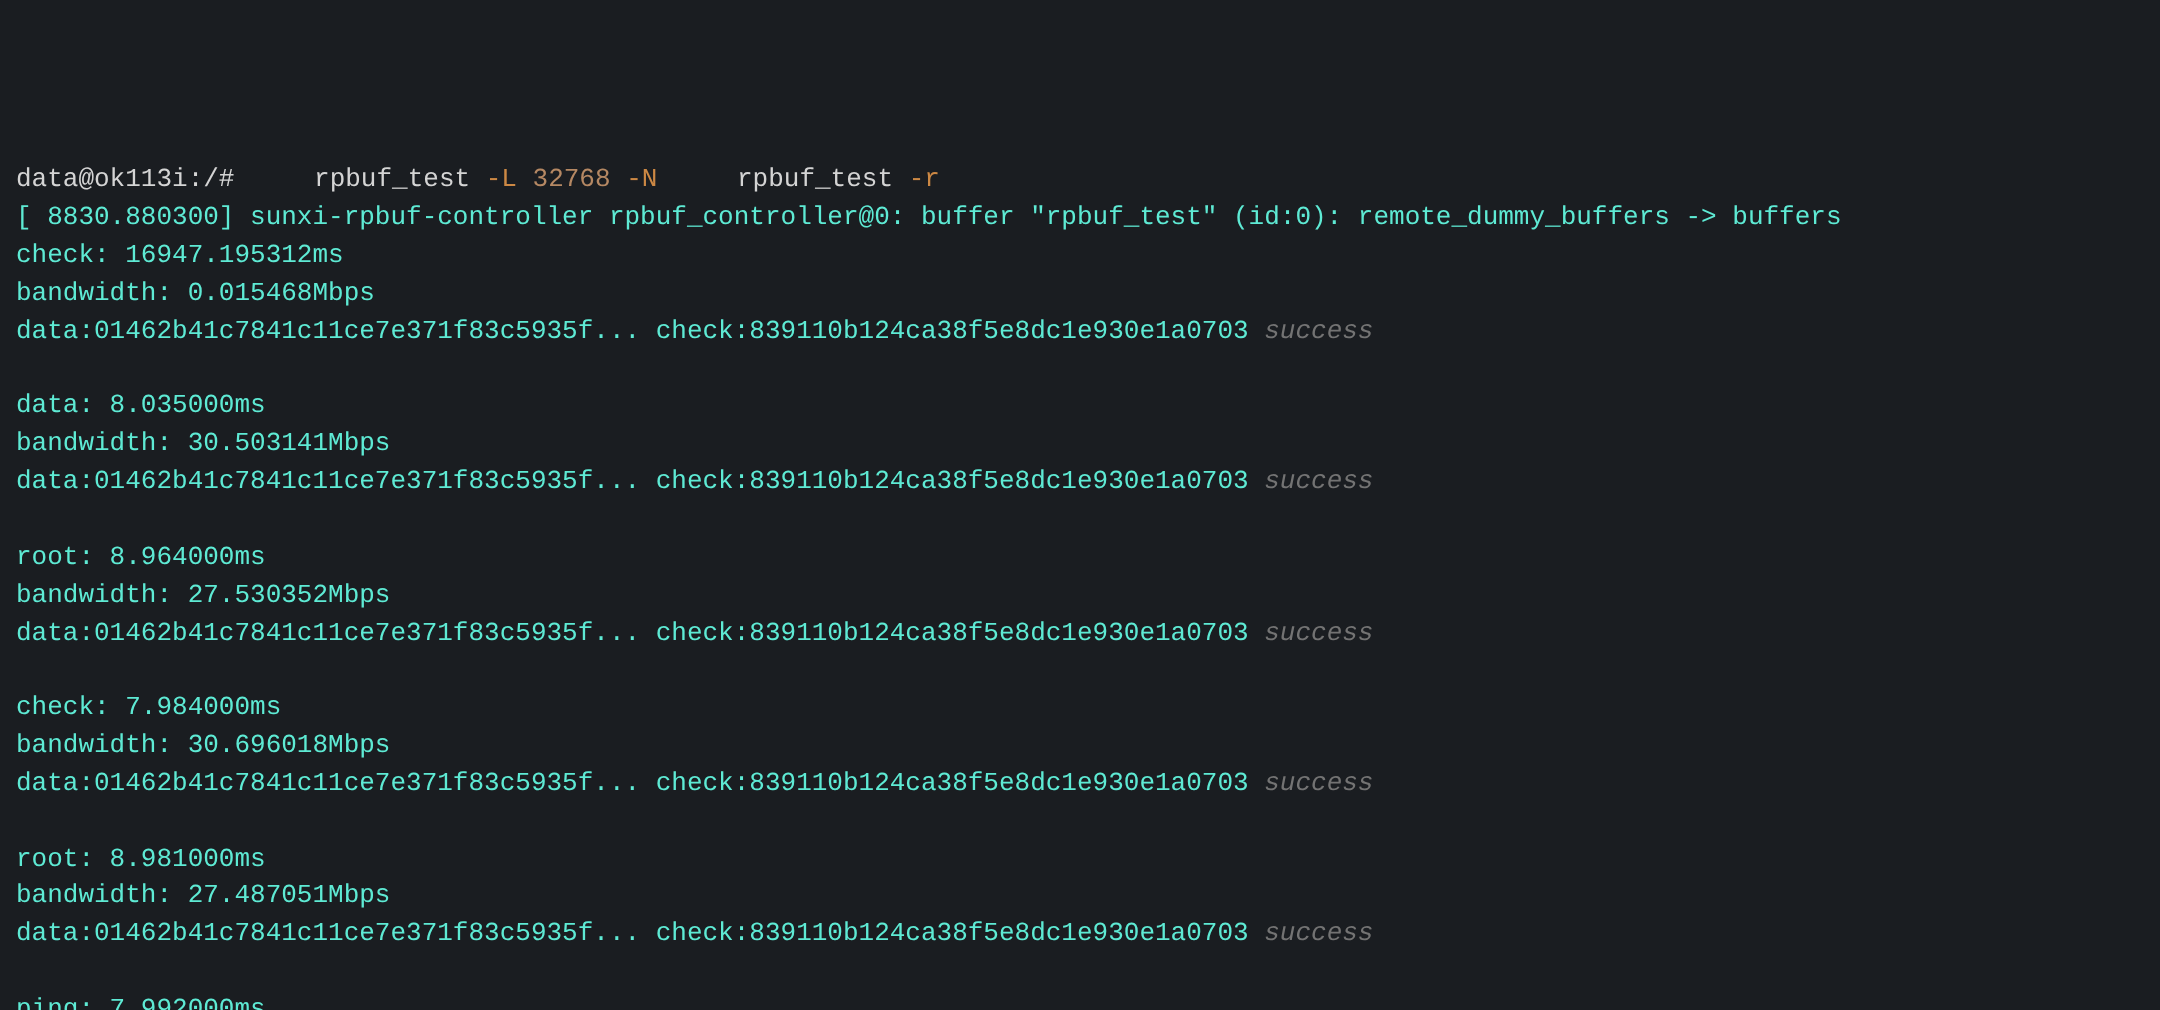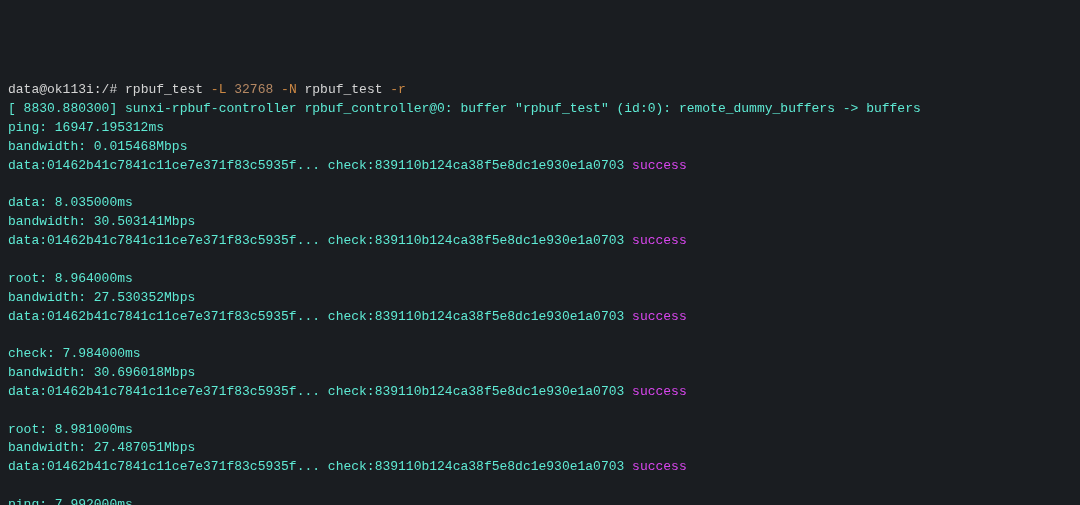--- a/index.html
+++ b/index.html
@@ -9,34 +9,34 @@
       font-family: 'Consolas', 'Monaco', 'Courier New', monospace;
       font-size: 13px;
       line-height: 1.45;
       padding: 6px 8px;
       width: 1080px;
       height: 505px;
       overflow: hidden;
       white-space: pre;
     }
     .prompt { color: #d4d4d4; }
-    .cmd { color: #d4d4d4; }
+    .cmd { color: #d4d4d4; margin-left: 32px; }
     .flag { color: #cc8844; }
     .arg-num { color: #b58863; margin-top: 32px; }
-    .success { color: #d946ef; }
+    .success { color: #737373; font-style: italic; }
     .log { color: #5eead4; }
   </style>
 </head>
 <body>
 
 
 
 <div><span class="prompt">data@ok113i:/# </span><span class="cmd">rpbuf_test </span><span class="flag">-L </span><span class="arg-num">32768 </span><span class="flag">-N </span><span class="cmd">rpbuf_test </span><span class="flag">-r</span>
 <span class="log">[ 8830.880300] sunxi-rpbuf-controller rpbuf_controller@0: buffer "rpbuf_test" (id:0): remote_dummy_buffers -&gt; buffers</span>
-<span class="log">ping: 16947.195312ms</span>
+<span class="log">check: 16947.195312ms</span>
 <span class="log">bandwidth: 0.015468Mbps</span>
 <span class="log">data:01462b41c7841c11ce7e371f83c5935f... check:839110b124ca38f5e8dc1e930e1a0703 </span><span class="success">success</span>
 
 <span class="log">data: 8.035000ms</span>
 <span class="log">bandwidth: 30.503141Mbps</span>
 <span class="log">data:01462b41c7841c11ce7e371f83c5935f... check:839110b124ca38f5e8dc1e930e1a0703 </span><span class="success">success</span>
 
 <span class="log">root: 8.964000ms</span>
 <span class="log">bandwidth: 27.530352Mbps</span>
 <span class="log">data:01462b41c7841c11ce7e371f83c5935f... check:839110b124ca38f5e8dc1e930e1a0703 </span><span class="success">success</span>

